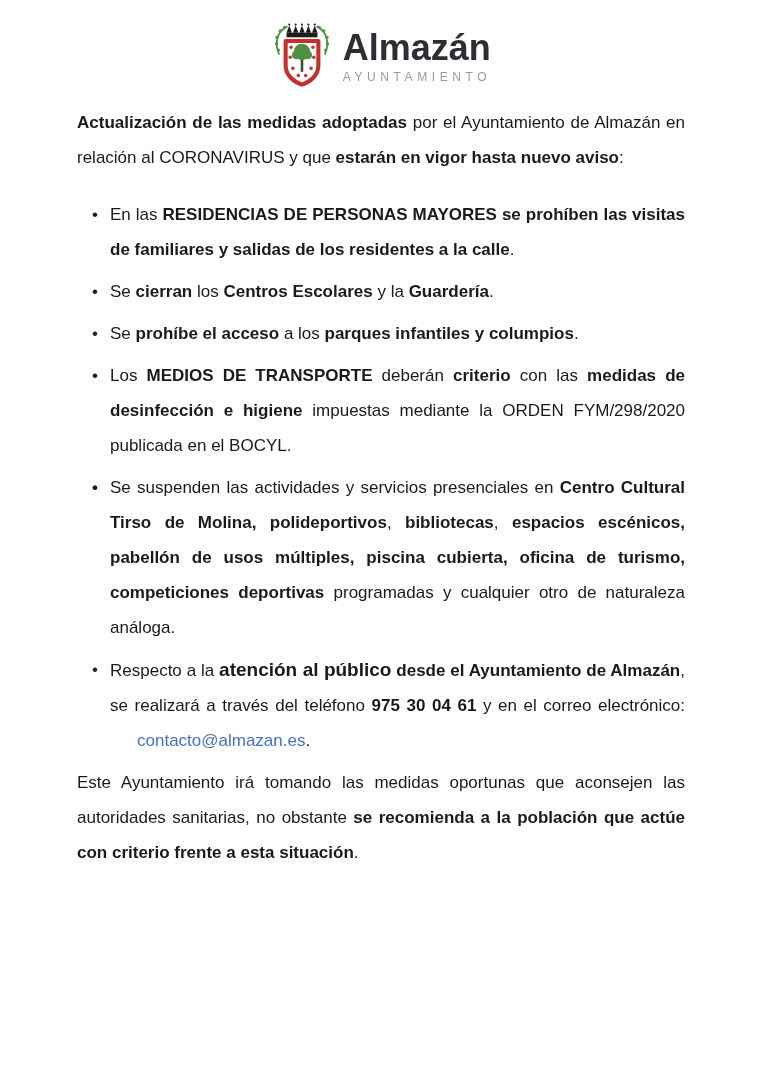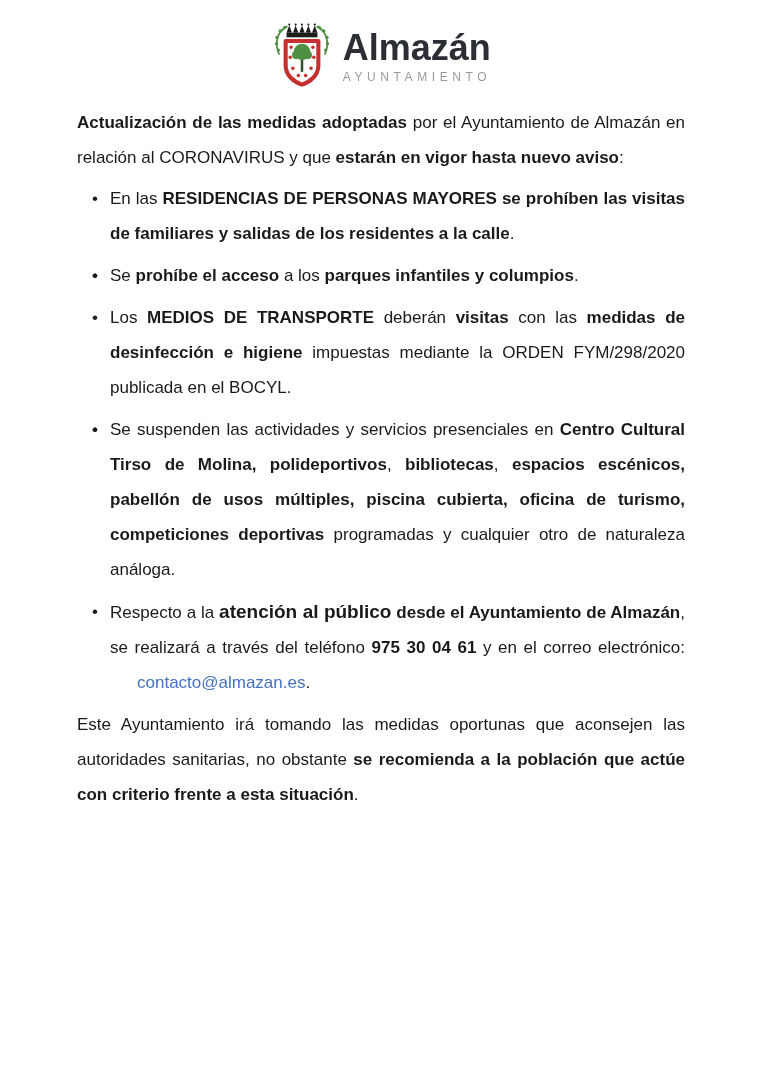--- a/index.html
+++ b/index.html
@@ -40,21 +40,21 @@
     text-align: right;
   }
   
   .content {
     width: 608px;
     margin: 15px 0 0 77px;
     font-size: 17px;
     line-height: 35px;
     text-align: justify;
   }
-  .intro { margin-bottom: 6px; }
+  .intro { margin-bottom: 22px; }
   ul.measures { list-style: none; }
   ul.measures > li {
     position: relative;
     padding-left: 33px;
     margin-bottom: 7px;
   }
   ul.measures > li > .marker {
     position: absolute;
     left: 15px;
     top: 0;
@@ -127,23 +127,23 @@
     <div class="logo-text">
       <div class="logo-name">Almazán</div>
       <div class="logo-sub">AYUNTAMIENTO</div>
     </div>
   </div>
 
   <div class="content">
     <p class="intro"><span class="b">Actualización de las medidas adoptadas</span><span> por el Ayuntamiento de Almazán en relación al CORONAVIRUS y que </span><span class="b">estarán en vigor hasta nuevo aviso</span><span>:</span></p>
     <ul class="measures">
         <li><span class="marker">•</span><span><span>En las </span><span class="b">RESIDENCIAS DE PERSONAS MAYORES se prohíben las visitas de familiares y salidas de los residentes a la calle</span><span>.</span></span></li>
-        <li><span class="marker">•</span></li>
+        <li><span class="marker">•</span><span><span>Se </span><span class="b">cierran</span><span> los </span><span class="b">Centros Escolares</span><span> y la </span><span class="b">Guardería</span><span>.</span></span></li>
         <li><span class="marker">•</span><span><span>Se </span><span class="b">prohíbe el acceso</span><span> a los </span><span class="b">parques infantiles y columpios</span><span>.</span></span></li>
-        <li><span class="marker">•</span><span><span>Los </span><span class="b">MEDIOS DE TRANSPORTE</span><span> deberán </span><span class="b">visitas</span><span> con las </span><span class="b">medidas de desinfección e higiene</span><span> impuestas mediante la ORDEN FYM/298/2020 publicada en el BOCYL.</span></span></li>
+        <li><span class="marker">•</span><span><span>Los </span><span class="b">MEDIOS DE TRANSPORTE</span><span> deberán </span><span class="b">criterio</span><span> con las </span><span class="b">medidas de desinfección e higiene</span><span> impuestas mediante la ORDEN FYM/298/2020 publicada en el BOCYL.</span></span></li>
         <li><span class="marker">•</span></li>
         <li><span class="marker">•</span><span><span>Se suspenden las actividades y servicios presenciales en </span><span class="b">Centro Cultural Tirso de Molina, polideportivos</span><span>, </span><span class="b">bibliotecas</span><span>, </span><span class="b">espacios escénicos, pabellón de usos múltiples, piscina cubierta, oficina de turismo, competiciones deportivas</span><span> programadas y cualquier otro de naturaleza análoga.</span></span></li>
         <li><span class="marker">•</span><span><span>Respecto a la </span><span class="b big">atención al público</span><span class="b"> </span><span class="b">desde el Ayuntamiento de Almazán</span><span>, se realizará a través del teléfono </span><span class="b">975 30 04 61</span><span> y en el correo electrónico: </span><span class="b link">contacto@almazan.es</span><span>.</span></span></li>
       </ul>
     <p class="closing"><span>Este Ayuntamiento irá tomando las medidas oportunas que aconsejen las autoridades sanitarias, no obstante </span><span class="b">se recomienda a la población que actúe con criterio frente a esta situación</span><span>.</span></p>
   </div>
 
 </div>
 
 </body></html>

